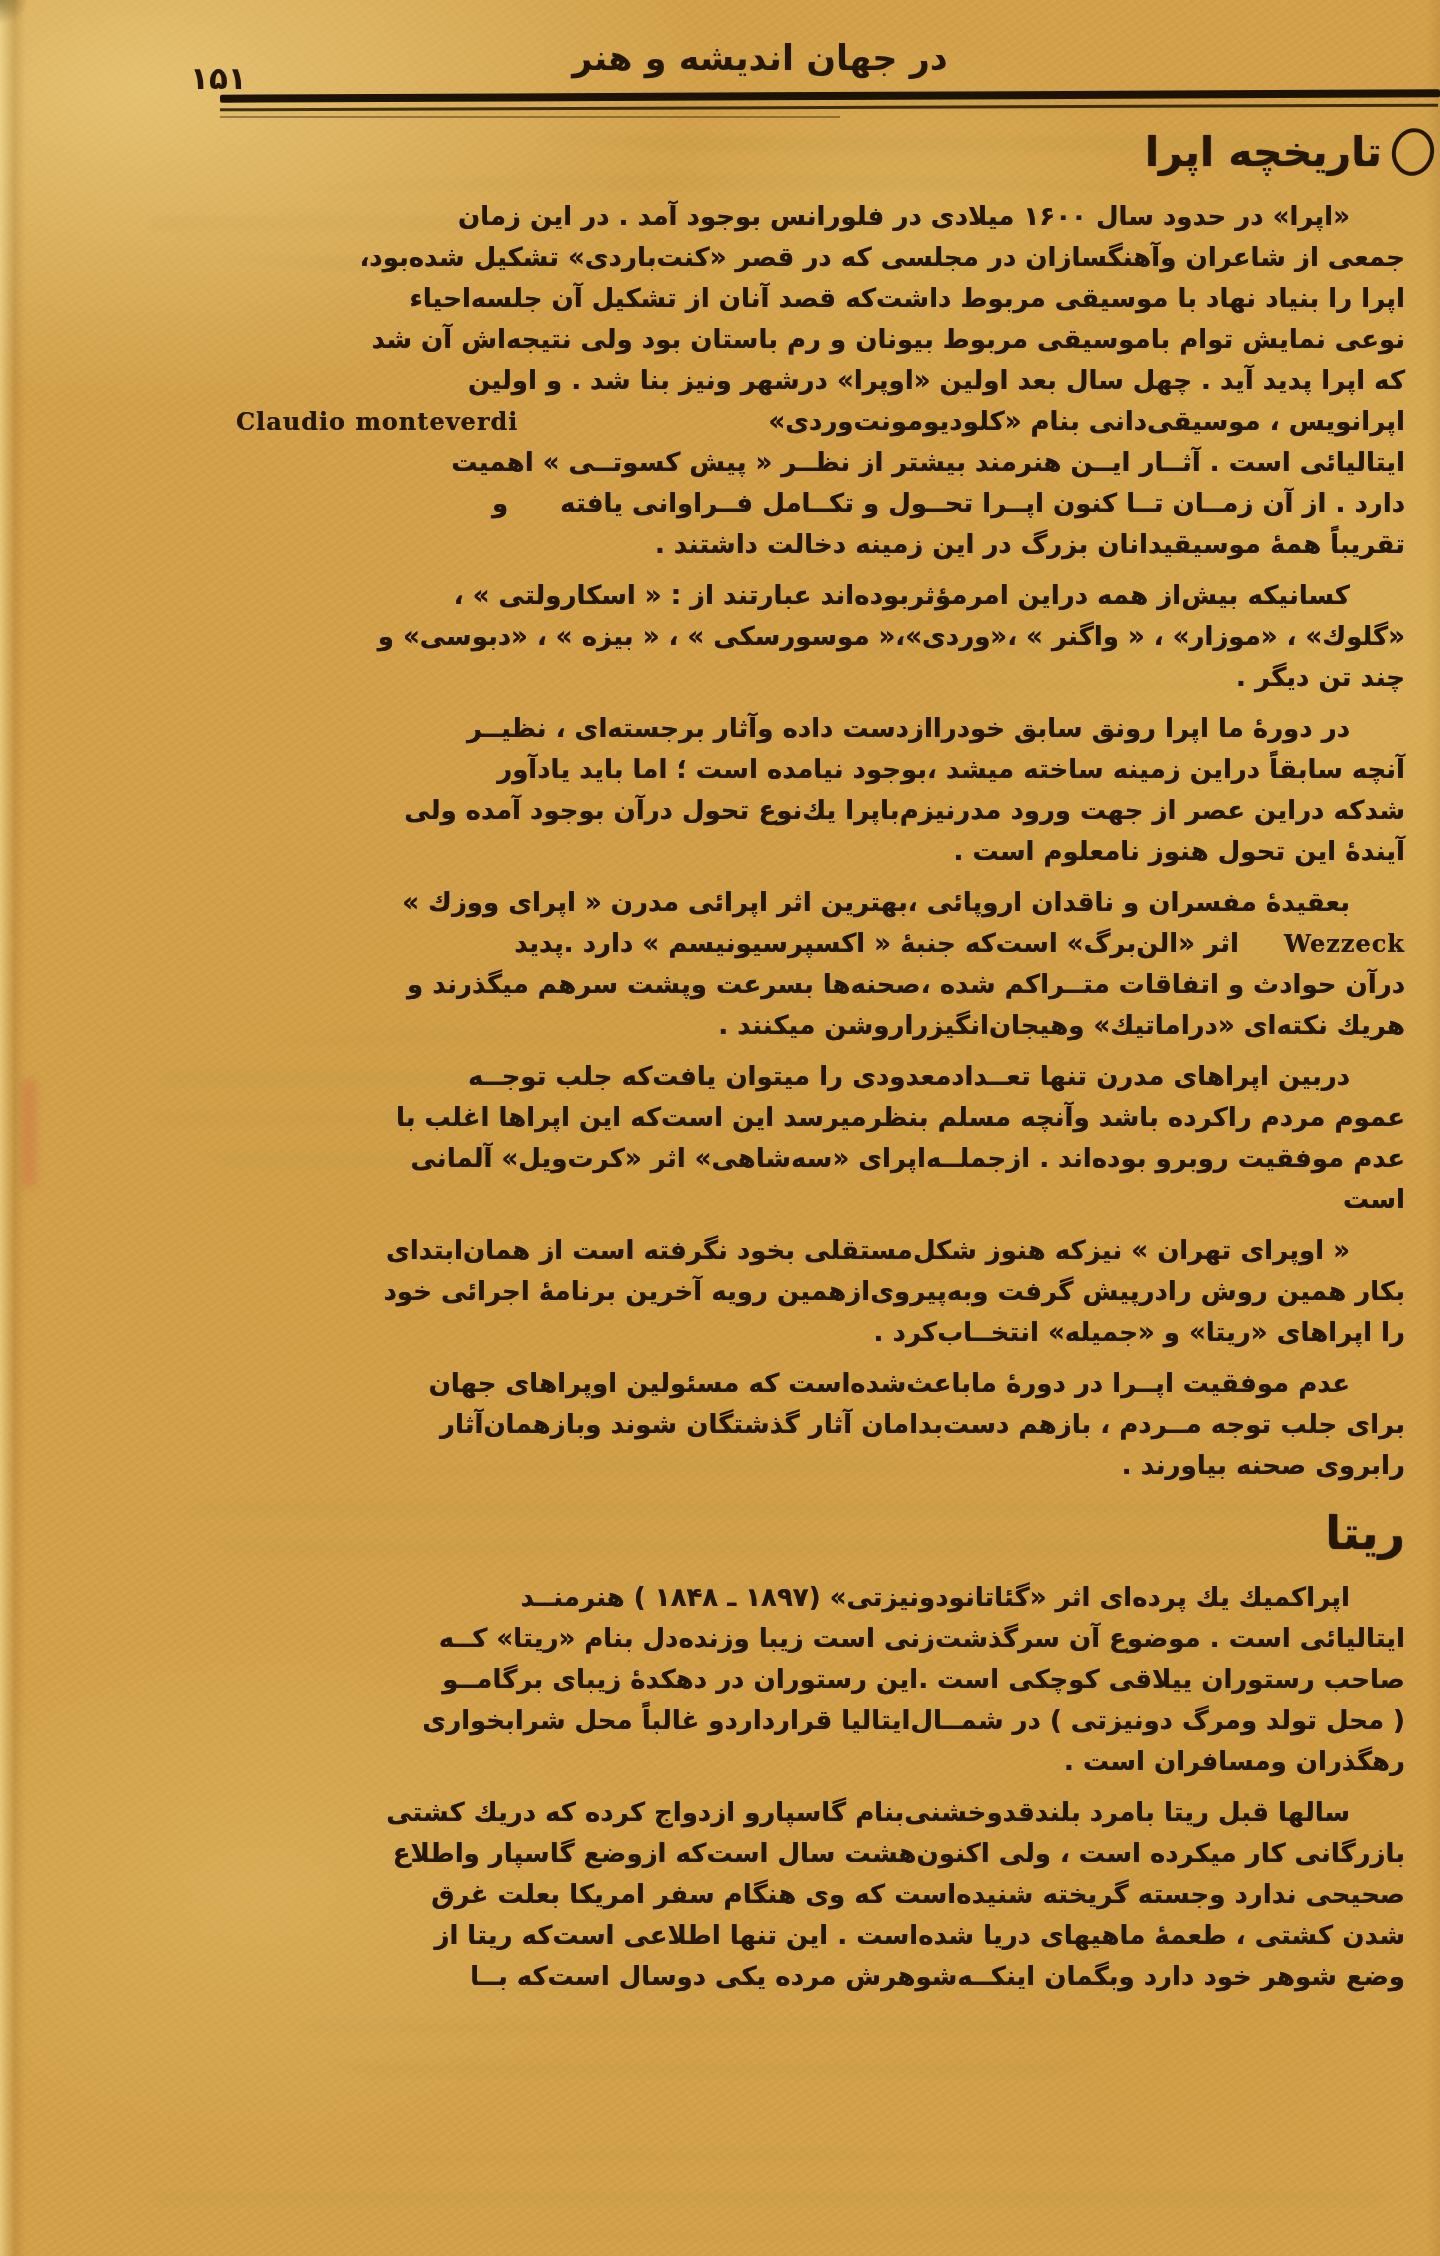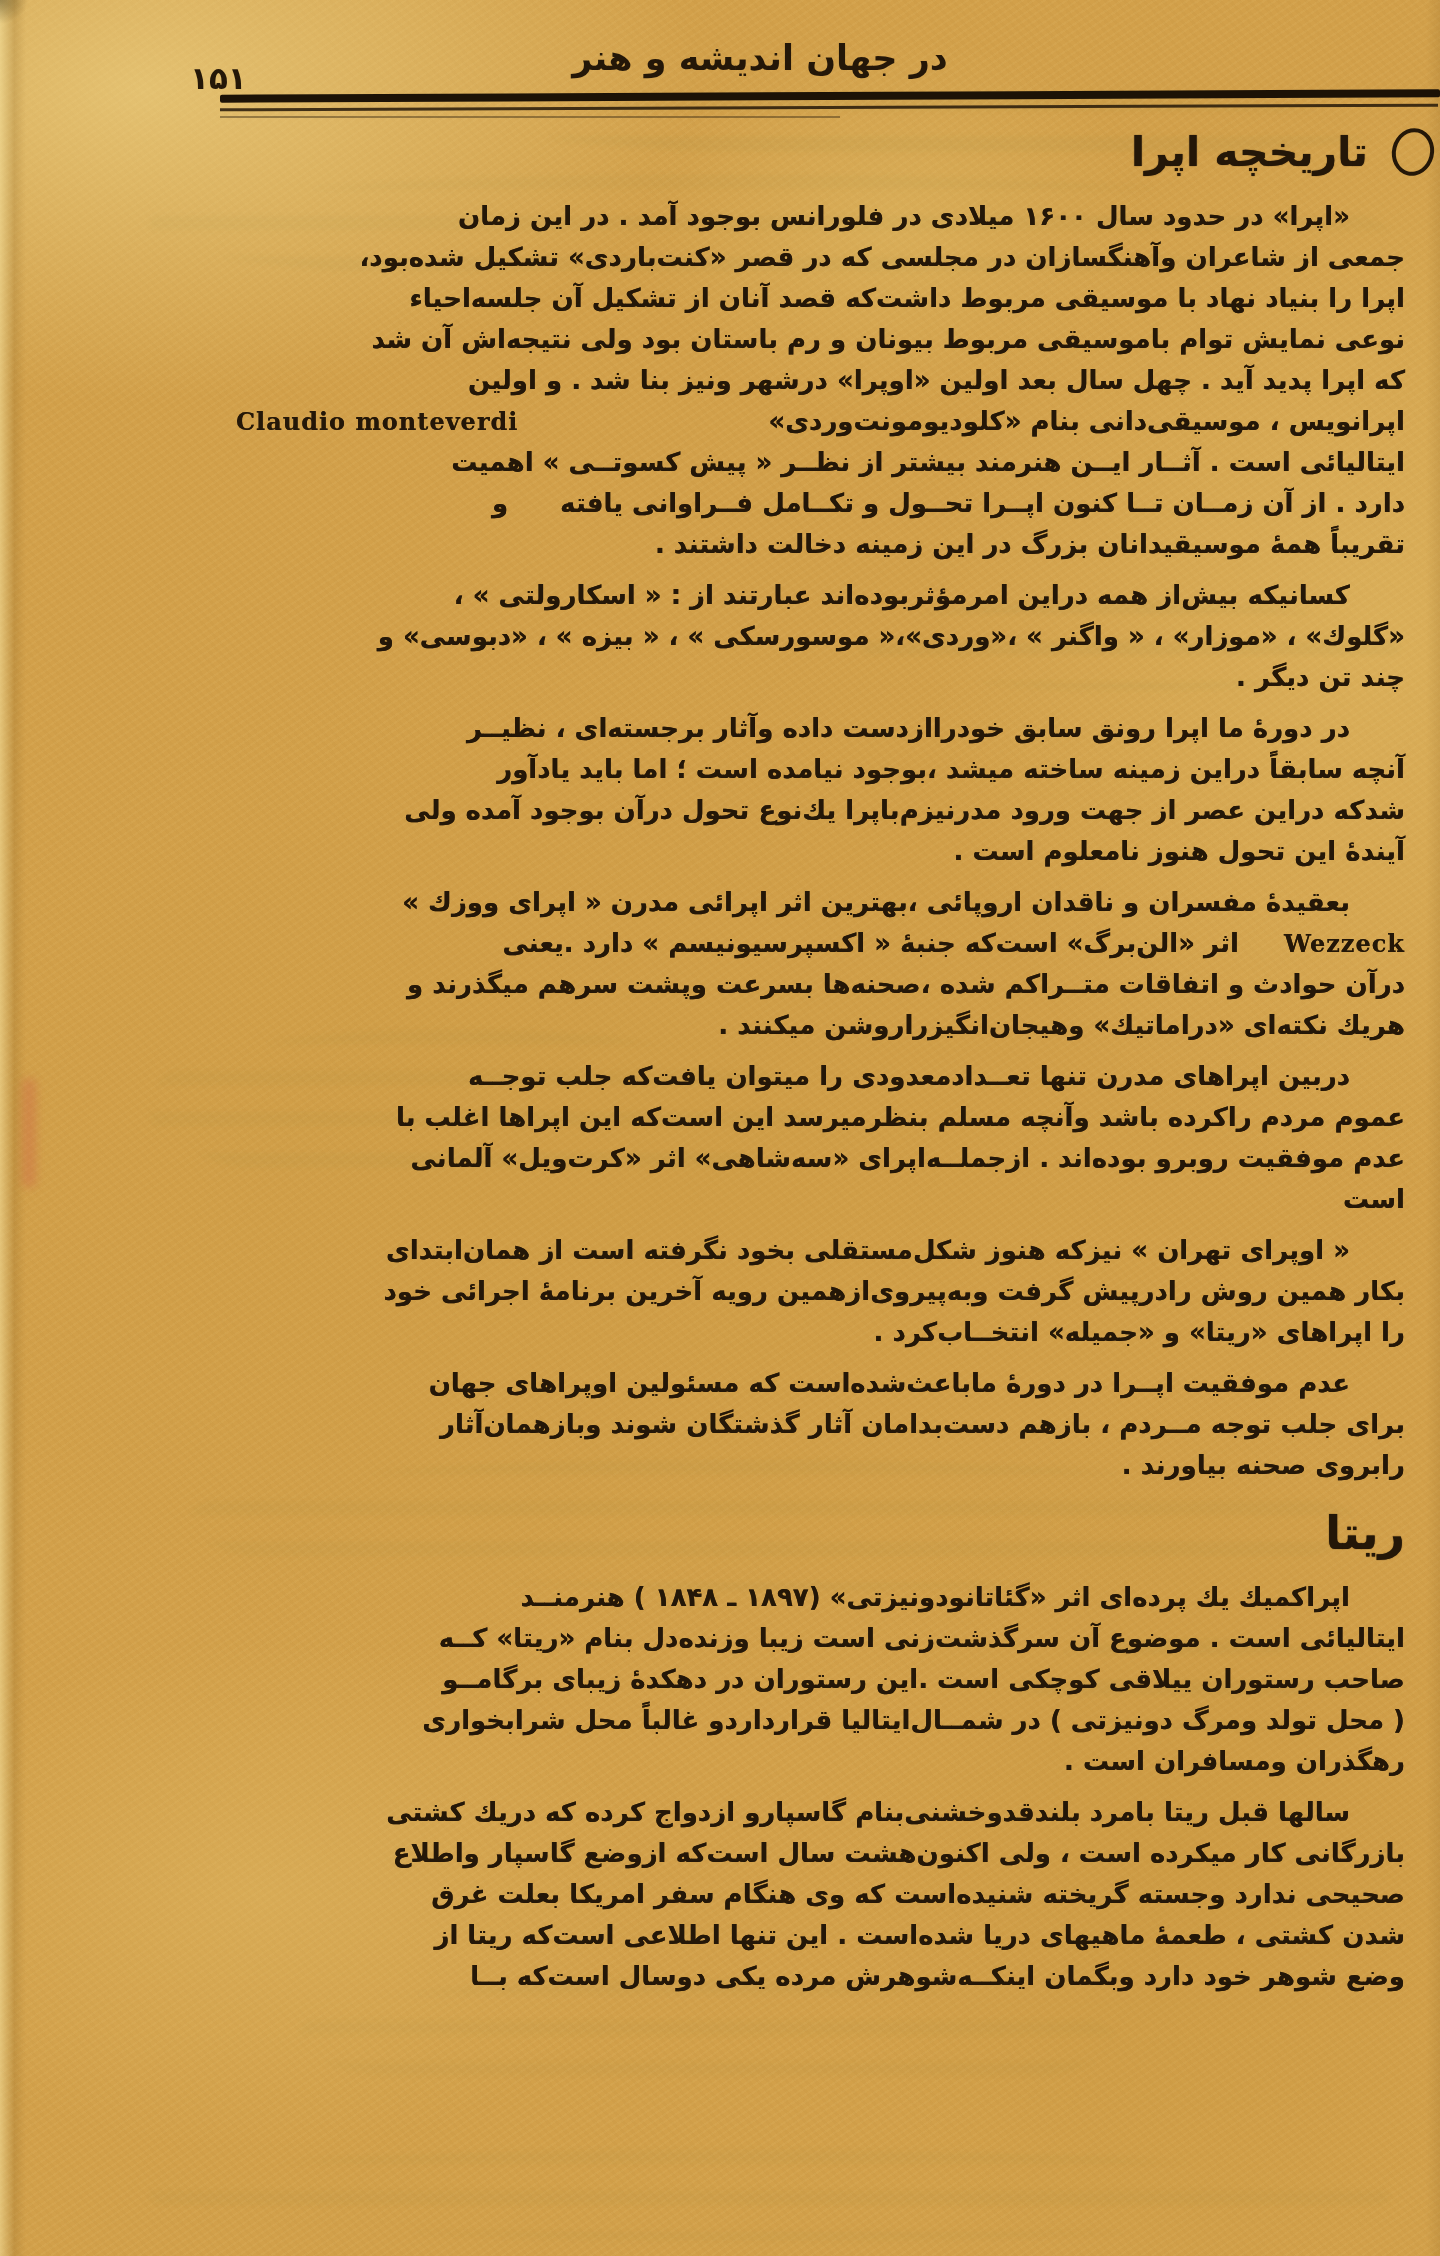--- a/index.html
+++ b/index.html
@@ -35,21 +35,21 @@
   .page-number{position:absolute;top:60px;left:190px;font-size:31px;font-weight:bold;}
   .header-title{position:absolute;top:38px;left:760px;transform:translateX(-50%);
     font-size:35px;font-weight:bold;white-space:nowrap;}
   .rule-thick{position:absolute;top:92px;left:220px;right:0;height:8px;background:#1c1206;
     transform:rotate(-0.25deg);border-radius:2px;}
   .rule-thin{position:absolute;top:106px;left:220px;right:2px;height:3px;background:#241708;
     transform:rotate(-0.22deg);opacity:.85;}
   .rule-faint{position:absolute;top:116px;left:220px;width:620px;height:2px;background:#3a2a12;
     opacity:.45;}
   
-  .section-head{position:absolute;top:128px;right:6px;display:flex;align-items:center;gap:24px;}
+  .section-head{position:absolute;top:128px;right:6px;display:flex;align-items:center;gap:10px;}
   .section-title{font-size:41px;font-weight:bold;letter-spacing:-1px;
     text-shadow:0 0 1px rgba(30,16,4,.9);}
   .ring{width:42px;height:48px;border:4px solid #241708;border-radius:50%;
     transform:rotate(14deg);box-sizing:border-box;}
   
   .page-body{position:absolute;top:196px;left:105px;right:35px;direction:rtl;
     font-size:26px;font-weight:bold;line-height:41px;
     text-shadow:0 0 0.6px rgba(35,20,6,.85);}
   .pgroup{margin:0 0 10px 0;}
   .para{margin:0;white-space:pre-line;text-indent:55px;}
@@ -116,21 +116,21 @@
   <div class="pgroup">
     <p class="para">در دورهٔ ما اپرا رونق سابق خودراازدست داده وآثار برجسته‌ای ، نظیــر
 آنچه سابقاً دراین زمینه ساخته میشد ،بوجود نیامده است ؛ اما باید یادآور
 شدکه دراین عصر از جهت ورود مدرنیزم‌باپرا یك‌نوع تحول درآن بوجود آمده ولی
 آیندهٔ این تحول هنوز نامعلوم است .</p>
   </div>
 
   <div class="pgroup">
     <p class="para">بعقیدهٔ مفسران و ناقدان اروپائی ،بهترین اثر اپرائی مدرن « اپرای ووزك »</p>
     <div class="line" dir="rtl">
-      <span class="latin" dir="ltr">Wezzeck</span><span class="gap-s"></span><span>اثر «الن‌برگ» است‌که جنبهٔ « اکسپرسیونیسم » دارد .یعنی</span>
+      <span class="latin" dir="ltr">Wezzeck</span><span class="gap-s"></span><span>اثر «الن‌برگ» است‌که جنبهٔ « اکسپرسیونیسم » دارد .پدید</span>
     </div>
     <p class="para cont">درآن حوادث و اتفاقات متــراکم شده ،صحنه‌ها بسرعت وپشت سرهم میگذرند و
 هریك نکته‌ای «دراماتیك» وهیجان‌انگیزراروشن میکنند .</p>
   </div>
 
   <div class="pgroup">
     <p class="para">دربین اپراهای مدرن تنها تعــدادمعدودی را میتوان یافت‌که جلب توجــه
 عموم مردم راکرده باشد وآنچه مسلم بنظرمیرسد این است‌که این اپراها اغلب با
 عدم موفقیت روبرو بوده‌اند . ازجملــه‌اپرای «سه‌شاهی» اثر «کرت‌ویل» آلمانی
 است</p>

